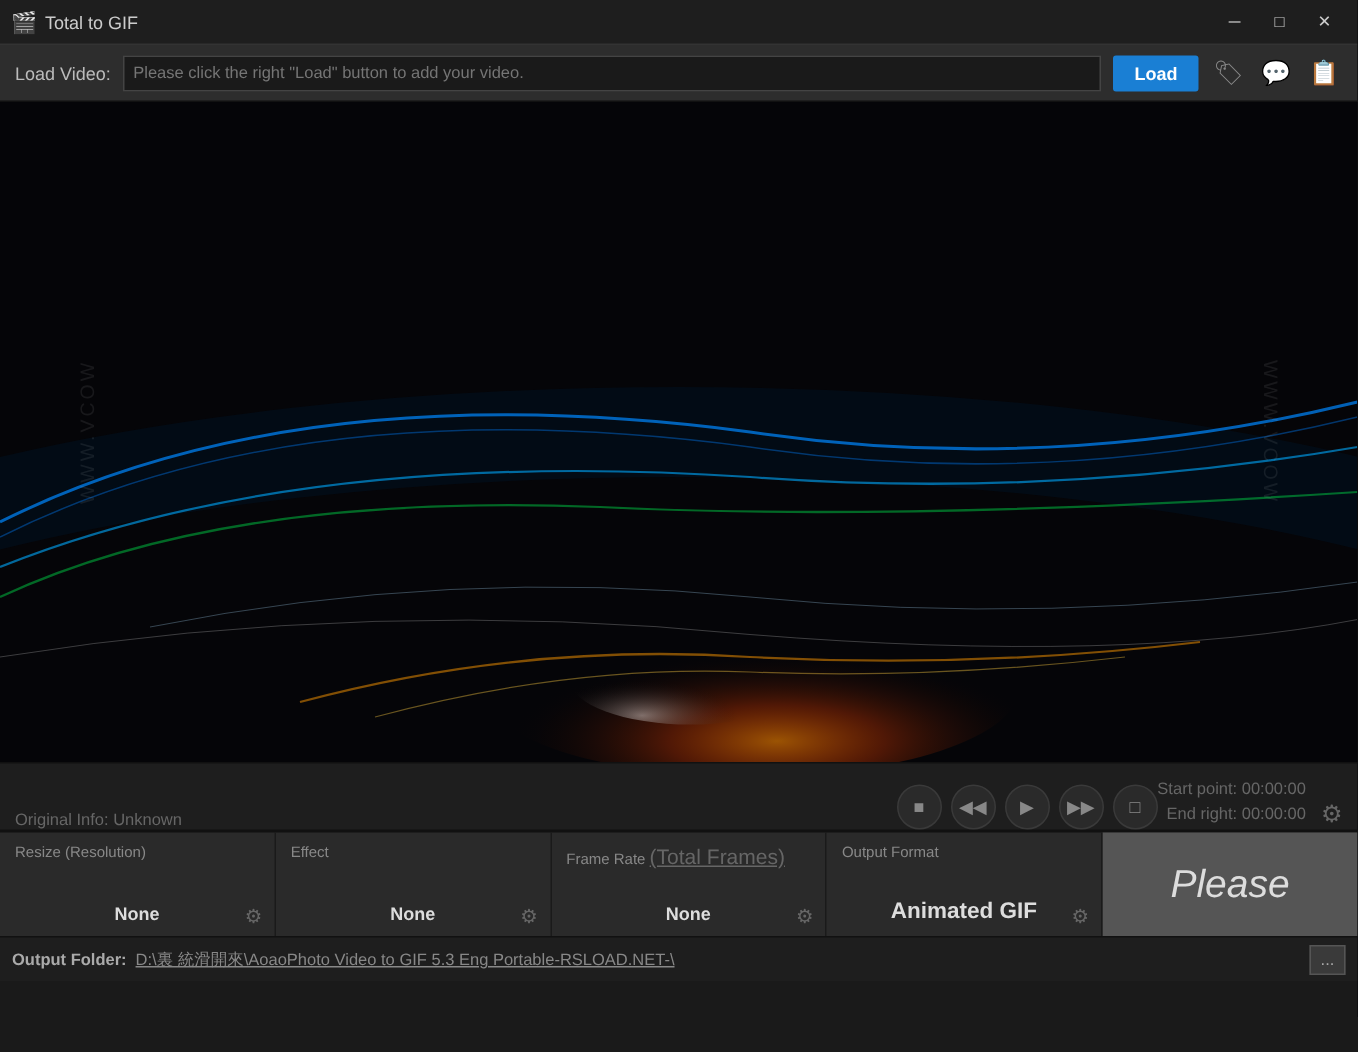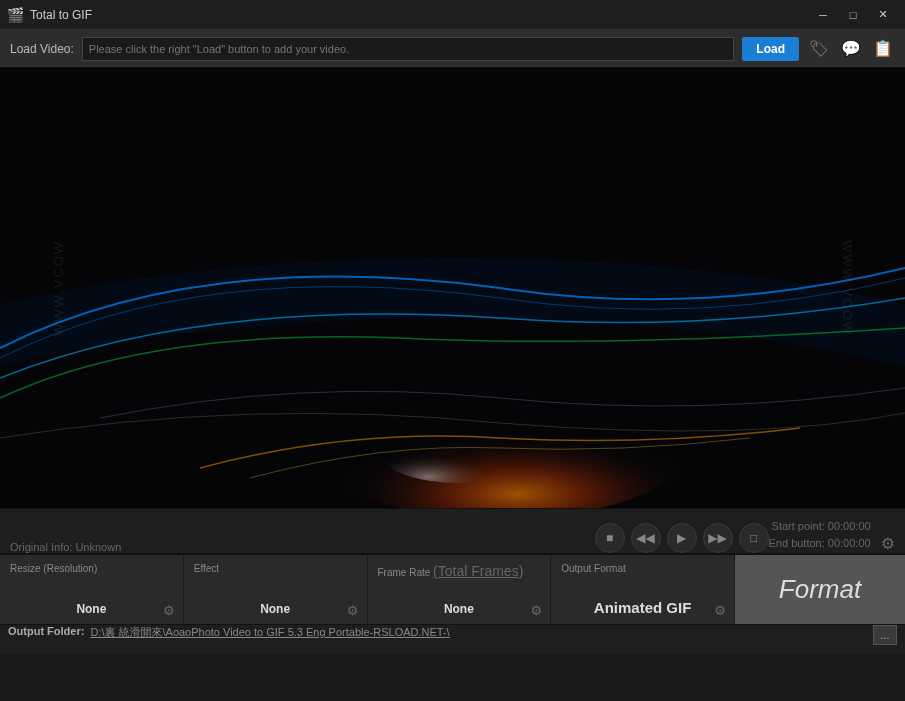--- a/index.html
+++ b/index.html
@@ -259,21 +259,21 @@
       justify-content: center;
       font-family: 'Segoe UI', Arial, sans-serif;
     }
 
     
     #output-bar {
       width: 905px;
       height: 30px;
       background: #1e1e1e;
       display: flex;
-      align-items: flex-start;
+      align-items: center;
       padding: 0 8px;
       border-top: 1px solid #111;
       gap: 6px;
     }
     #output-label {
       font-size: 11px;
       color: #aaa;
       font-weight: bold;
       white-space: nowrap;
     }
@@ -364,21 +364,21 @@
   <span id="original-info">Original Info: Unknown</span>
   <div id="playback-controls">
     <div class="ctrl-btn">■</div>
     <div class="ctrl-btn">◀◀</div>
     <div class="ctrl-btn play">▶</div>
     <div class="ctrl-btn">▶▶</div>
     <div class="ctrl-btn">□</div>
   </div>
   <div id="time-info">
     <div>Start point: 00:00:00</div>
-    <div>End button:  00:00:00</div>
+    <div>End right:  00:00:00</div>
   </div>
   <div id="settings-gear">⚙</div>
 </div>
 
 <div id="options-bar">
 
   <div class="option-panel">
     <span class="option-label">Resize (Resolution)</span>
     <span class="option-value">None</span>
     <span class="gear-icon">⚙</span>
@@ -398,20 +398,20 @@
     <span class="option-value">None</span>
     <span class="gear-icon">⚙</span>
   </div>
 
   <div class="option-panel">
     <span class="option-label">Output Format</span>
     <span class="option-value" style="font-size:15px;">Animated GIF</span>
     <span class="gear-icon">⚙</span>
   </div>
 
-  <button id="convert-btn">Format</button>
+  <button id="convert-btn">Please</button>
 </div>
 
 <div id="output-bar">
   <span id="output-label">Output Folder:</span>
   <span id="output-path">D:\裏  統滑開來\AoaoPhoto Video to GIF 5.3 Eng Portable-RSLOAD.NET-\</span>
   <div id="output-dots">...</div>
 </div>
 
 </body></html>

